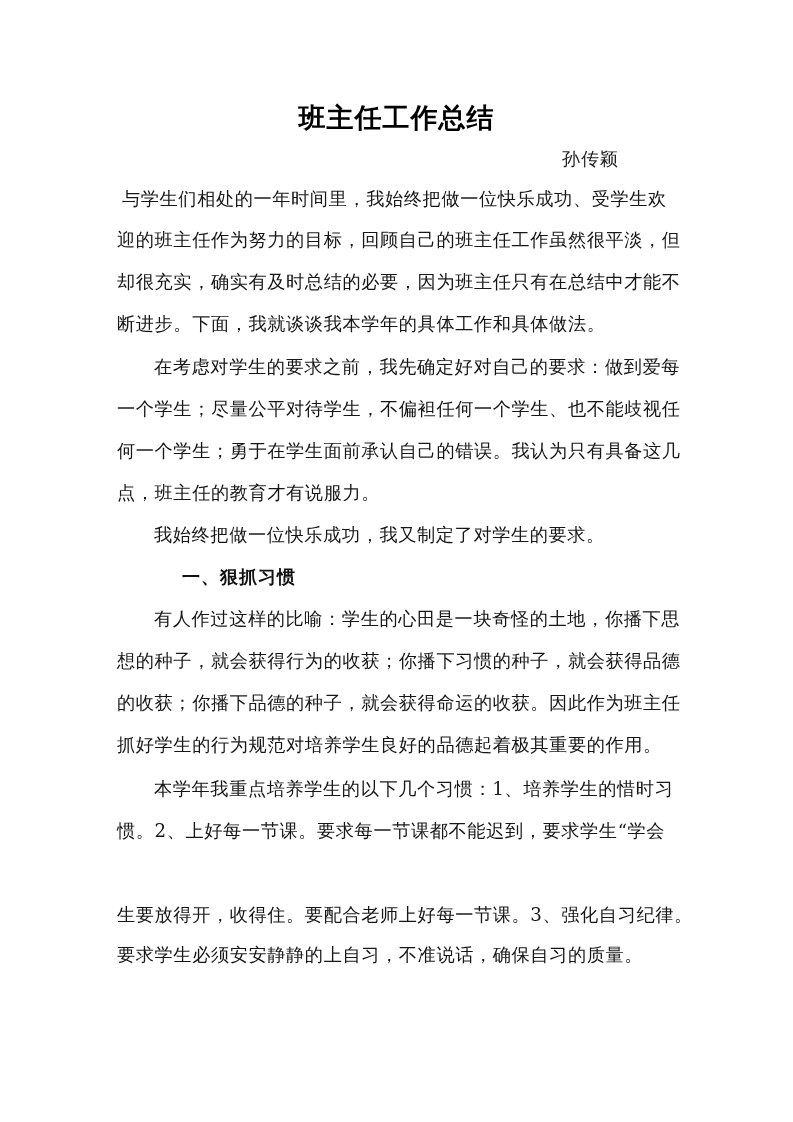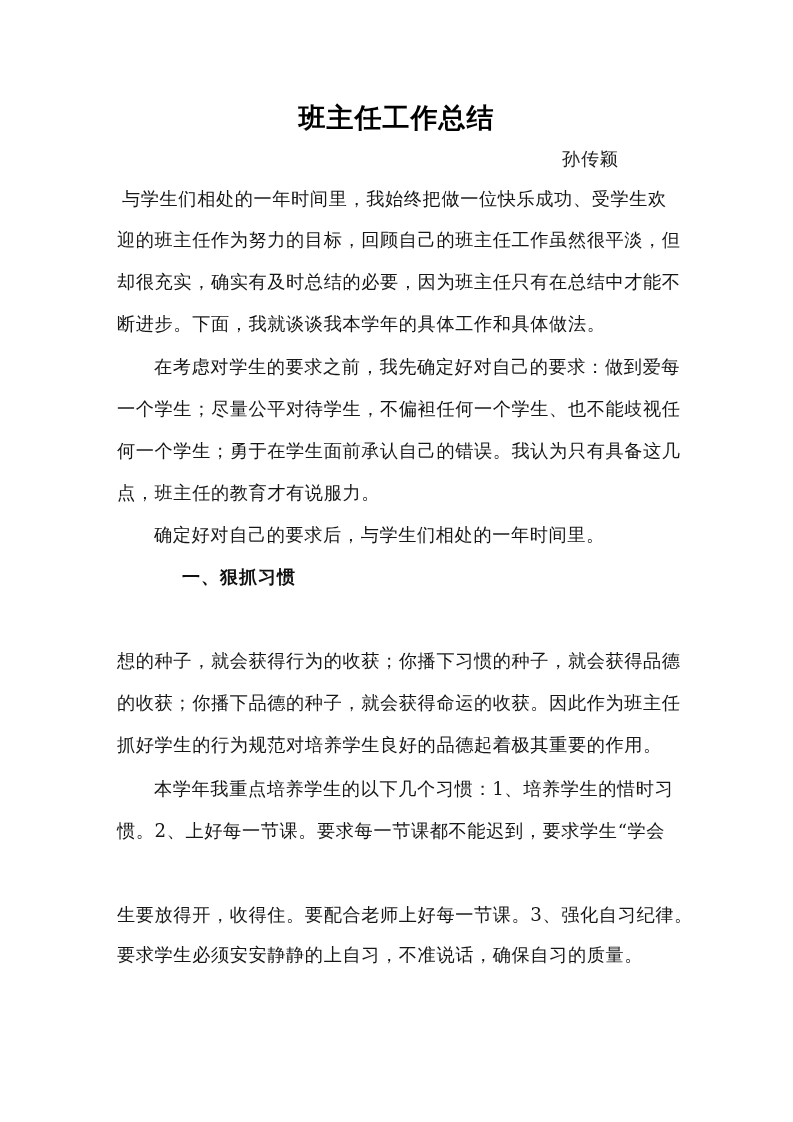--- a/index.html
+++ b/index.html
@@ -79,24 +79,25 @@
   <div class="line indent-small" style="top:186px;">与学生们相处的一年时间里，我始终把做一位快乐成功、受学生欢</div>
   <div class="line" style="top:227px;">迎的班主任作为努力的目标，回顾自己的班主任工作虽然很平淡，但</div>
   <div class="line" style="top:269px;">却很充实，确实有及时总结的必要，因为班主任只有在总结中才能不</div>
   <div class="line" style="top:311px;">断进步。下面，我就谈谈我本学年的具体工作和具体做法。</div>
 
   <div class="line indent" style="top:354px;">在考虑对学生的要求之前，我先确定好对自己的要求：做到爱每</div>
   <div class="line" style="top:396px;">一个学生；尽量公平对待学生，不偏袒任何一个学生、也不能歧视任</div>
   <div class="line" style="top:480px;">点，班主任的教育才有说服力。</div>
   <div class="line" style="top:438px;">何一个学生；勇于在学生面前承认自己的错误。我认为只有具备这几</div>
 
-  <div class="line indent" style="top:522px;">确定好对自己的要求后，与学生们相处的一年时间里。</div>
+  <div class="line indent" style="top:522px;">我始终把做一位快乐成功，我又制定了对学生的要求。</div>
 
   <div class="heading" style="top:564px;">一、狠抓习惯</div>
 
+  <div class="line indent" style="top:606px;">有人作过这样的比喻：学生的心田是一块奇怪的土地，你播下思</div>
   <div class="line" style="top:648px;">想的种子，就会获得行为的收获；你播下习惯的种子，就会获得品德</div>
   <div class="line" style="top:690px;">的收获；你播下品德的种子，就会获得命运的收获。因此作为班主任</div>
   <div class="line" style="top:732px;">抓好学生的行为规范对培养学生良好的品德起着极其重要的作用。</div>
 
   <div class="line indent" style="top:776px;">本学年我重点培养学生的以下几个习惯：1、培养学生的惜时习</div>
   <div class="line" style="top:818px;">惯。2、上好每一节课。要求每一节课都不能迟到，要求学生“学会</div>
   <div class="line" style="top:902px;">生要放得开，收得住。要配合老师上好每一节课。3、强化自习纪律。</div>
   <div class="line" style="top:942px;">要求学生必须安安静静的上自习，不准说话，确保自习的质量。</div>
 
 </div>

